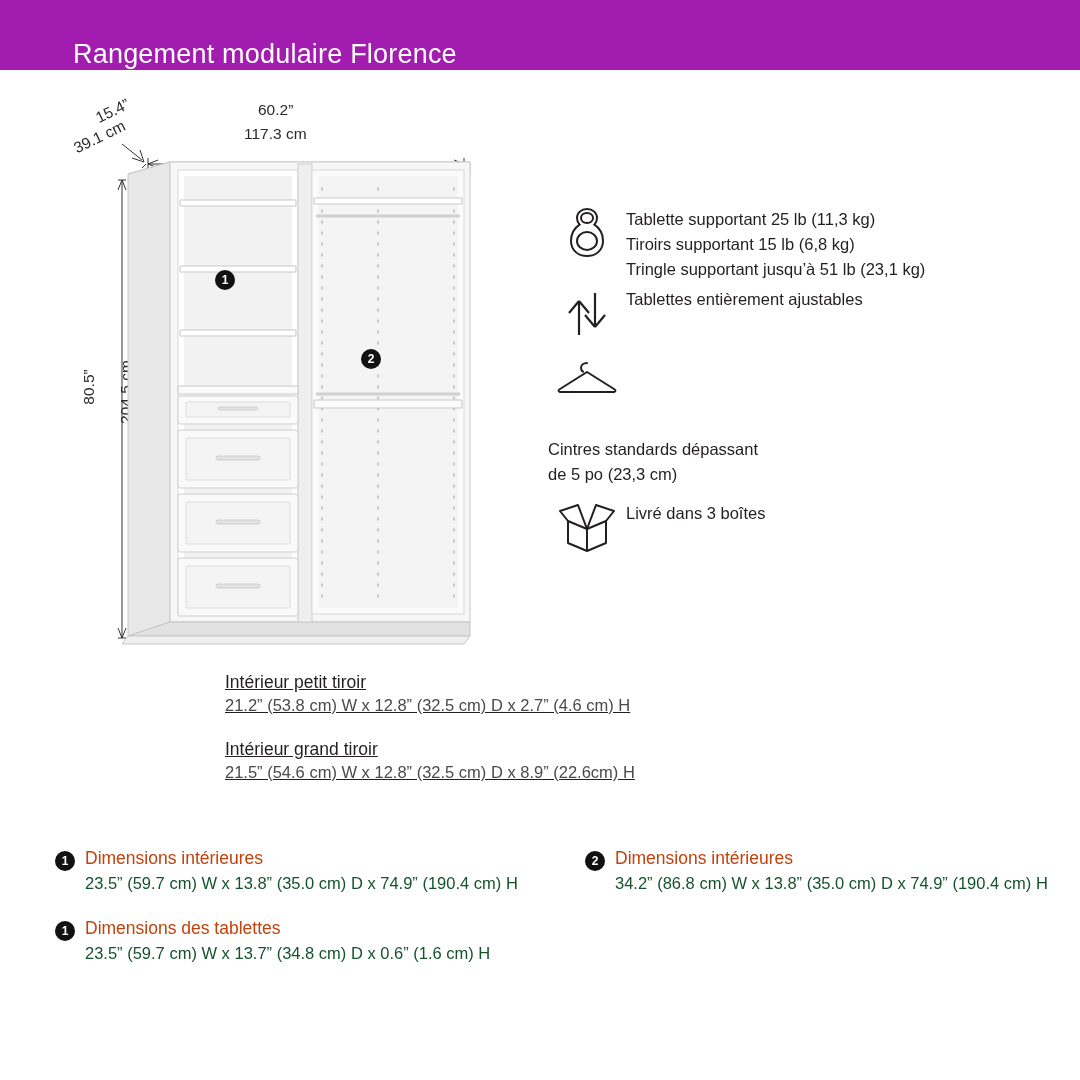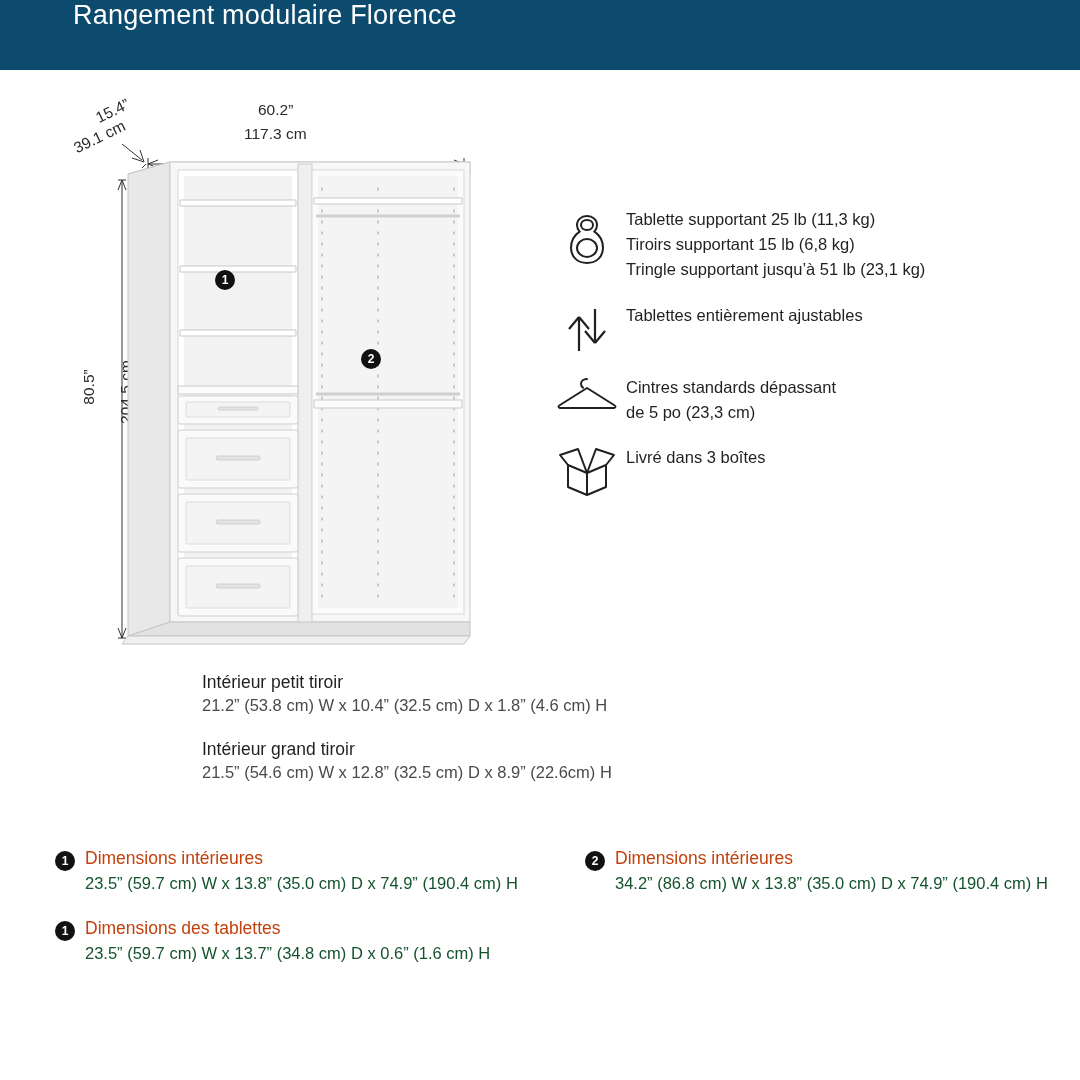--- a/index.html
+++ b/index.html
@@ -9,22 +9,22 @@
     background:#ffffff;
     font-family:"Liberation Sans", sans-serif;
     color:#231f20;
     position:relative;
     overflow:hidden;
   }
 
   
   .header {
     position:absolute; left:0; top:0; width:1080px; height:70px;
-    background:#0c4a6e;
-    display:flex; align-items:flex-start;
+    background:#a21caf;
+    display:flex; align-items:flex-end;
   }
   .header-title {
     color:#ffffff;
     font-size:27px;
     margin-left:73px;
     letter-spacing:0.2px;
     font-weight:400;
   }
 
   
@@ -49,26 +49,26 @@
     line-height:1;
   }
   .m1 { left:155px; top:182px; }
   .m2 { left:301px; top:261px; }
 
   
   .features { position:absolute; left:548px; top:205px; width:510px; }
   .feature-row { display:flex; align-items:flex-start; margin-bottom:20px; }
   .feature-icon { width:78px; flex:0 0 78px; display:flex; justify-content:center; }
   .feature-text { font-size:16.5px; line-height:1.5; color:#231f20; padding-top:2px; }
-  .feature-row.f1 { margin-bottom:20px;align-items:center; }
+  .feature-row.f1 { margin-bottom:4px; }
   .feature-row.f2 { margin-bottom:16px; }
-  .feature-row.f3 { margin-bottom:18px; }
-
-  
-  .drawer-specs { position:absolute; left:202px; top:672px; width:700px; }
+  .feature-row.f3 { margin-bottom:12px;flex-direction:column; }
+
+  
+  .drawer-specs { position:absolute; left:225px; top:672px; width:700px;text-decoration:underline; }
   .spec-title { font-size:17.5px; color:#231f20; margin-bottom:3px; }
   .spec-line { font-size:16.5px; color:#4a4a4a; margin-bottom:24px; }
 
   
   .bottom { position:absolute; left:55px; top:848px; width:1000px; }
   .bcols { display:flex; }
   .bcol { width:500px; }
   .bcol.right { padding-left:30px; }
   .bblock { margin-bottom:22px; position:relative; padding-left:30px; }
   .bnum {
@@ -239,21 +239,21 @@
     </div>
     <div class="feature-text">
       <div>Livré dans 3 boîtes</div>
     </div>
   </div>
 </div>
 
 <div class="drawer-specs">
   <div>
     <div class="spec-title">Intérieur petit tiroir</div>
-    <div class="spec-line">21.2” (53.8 cm) W x 10.4” (32.5 cm) D x 1.8” (4.6 cm) H</div>
+    <div class="spec-line">21.2” (53.8 cm) W x 12.8” (32.5 cm) D x 2.7” (4.6 cm) H</div>
   </div>
   <div>
     <div class="spec-title">Intérieur grand tiroir</div>
     <div class="spec-line">21.5” (54.6 cm) W x 12.8” (32.5 cm) D x 8.9” (22.6cm) H</div>
   </div>
 </div>
 
 <div class="bottom">
   <div class="bcols">
     <div class="bcol left">

